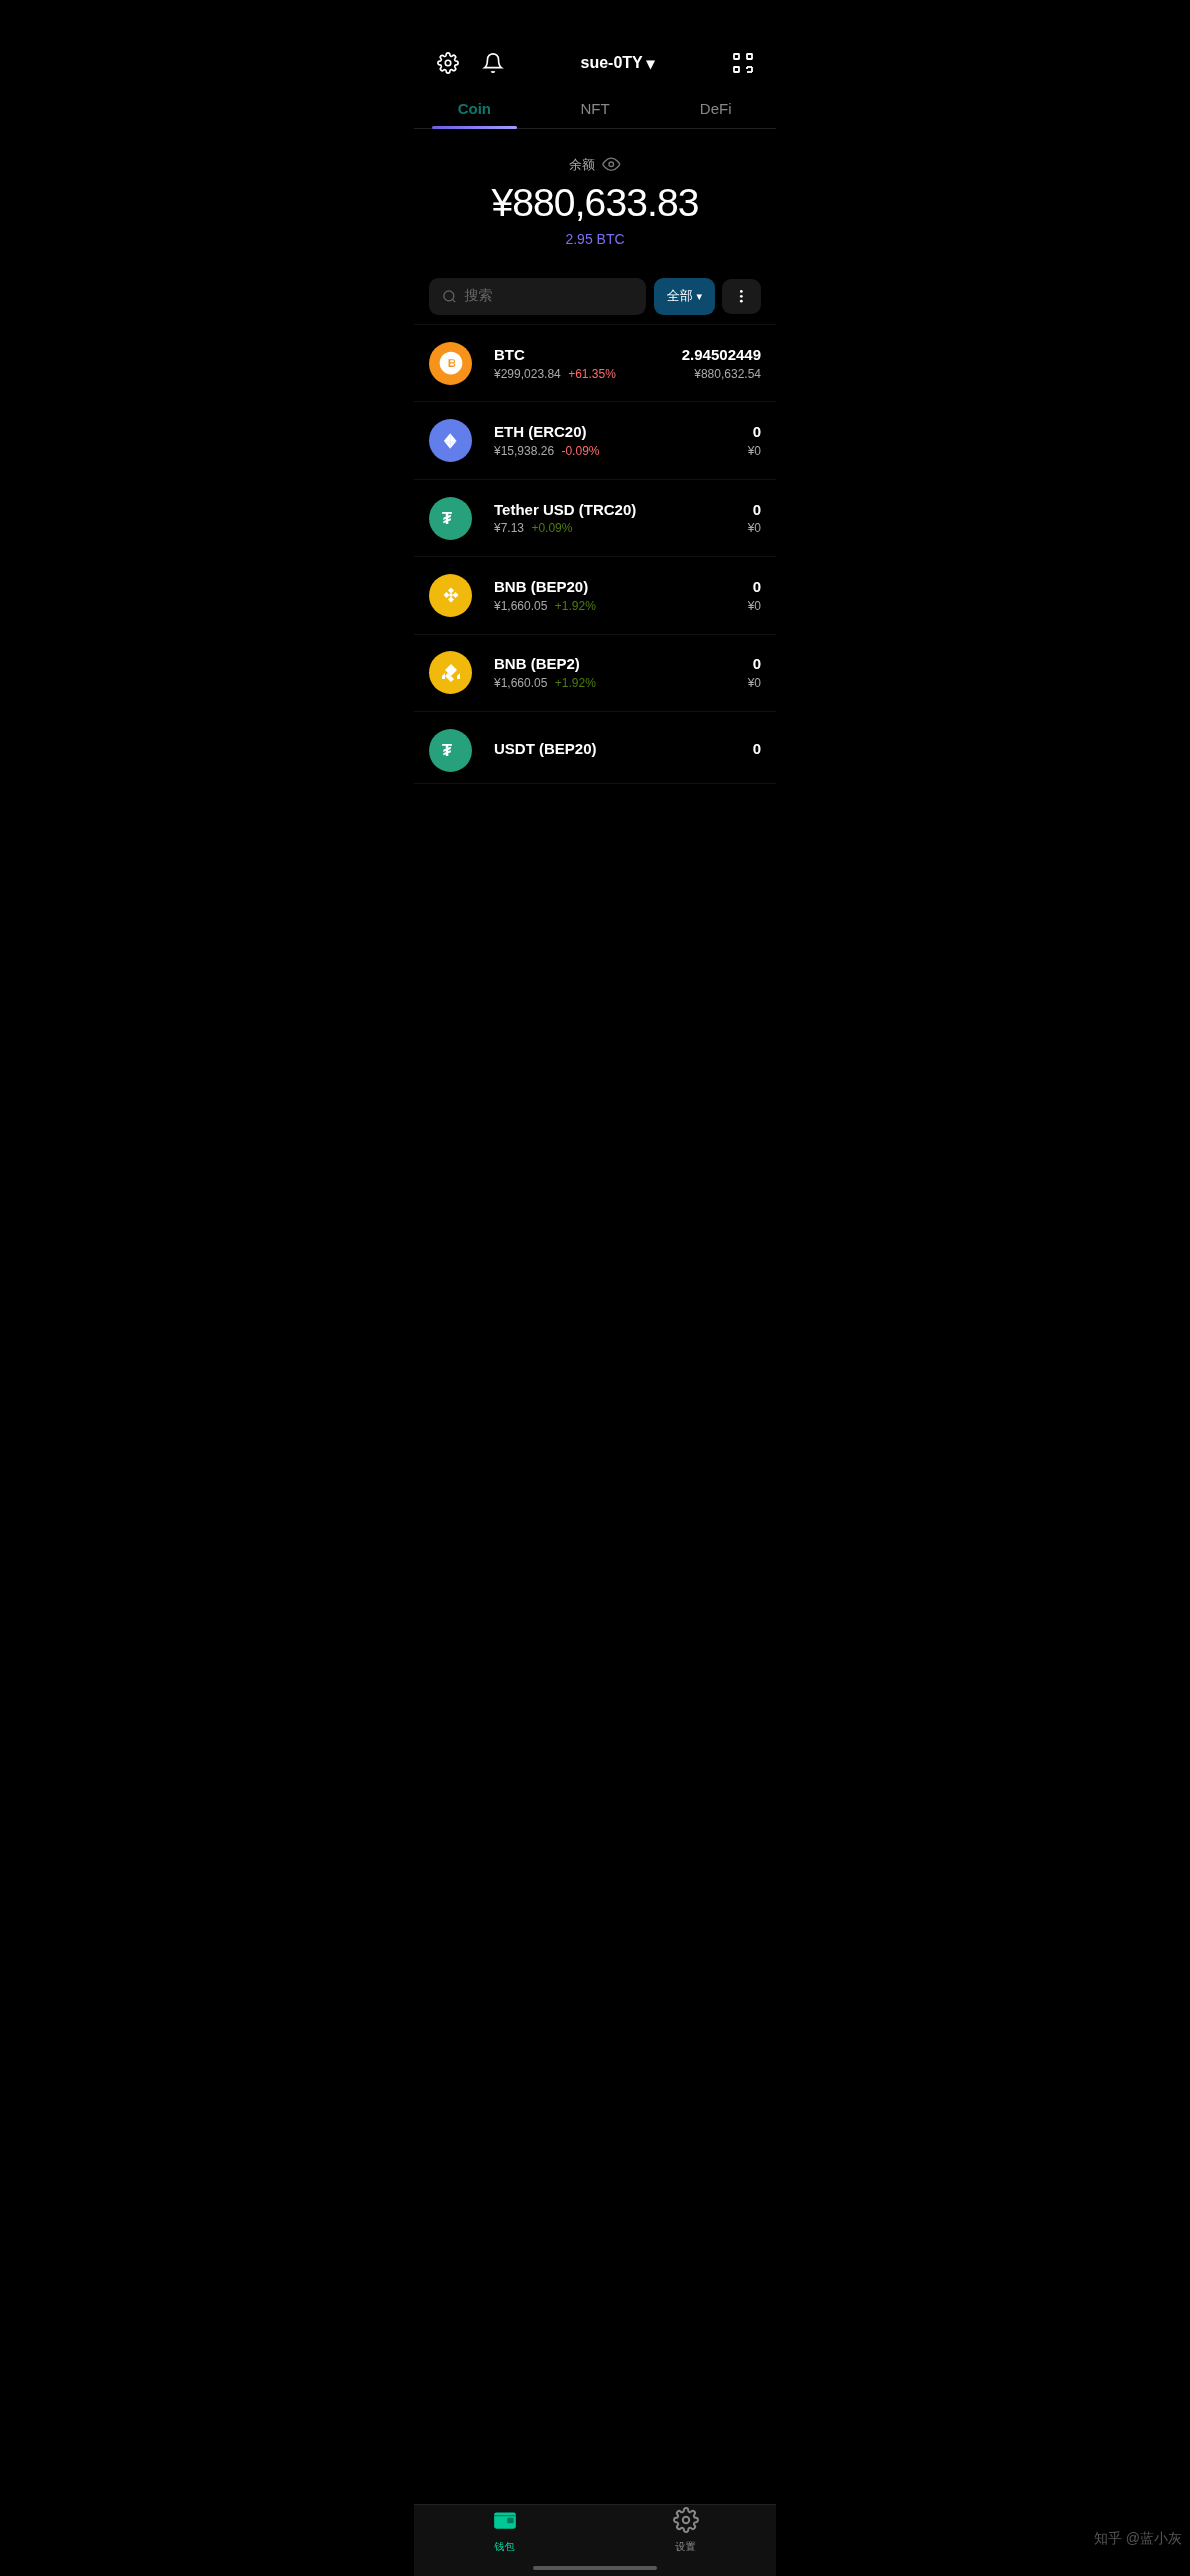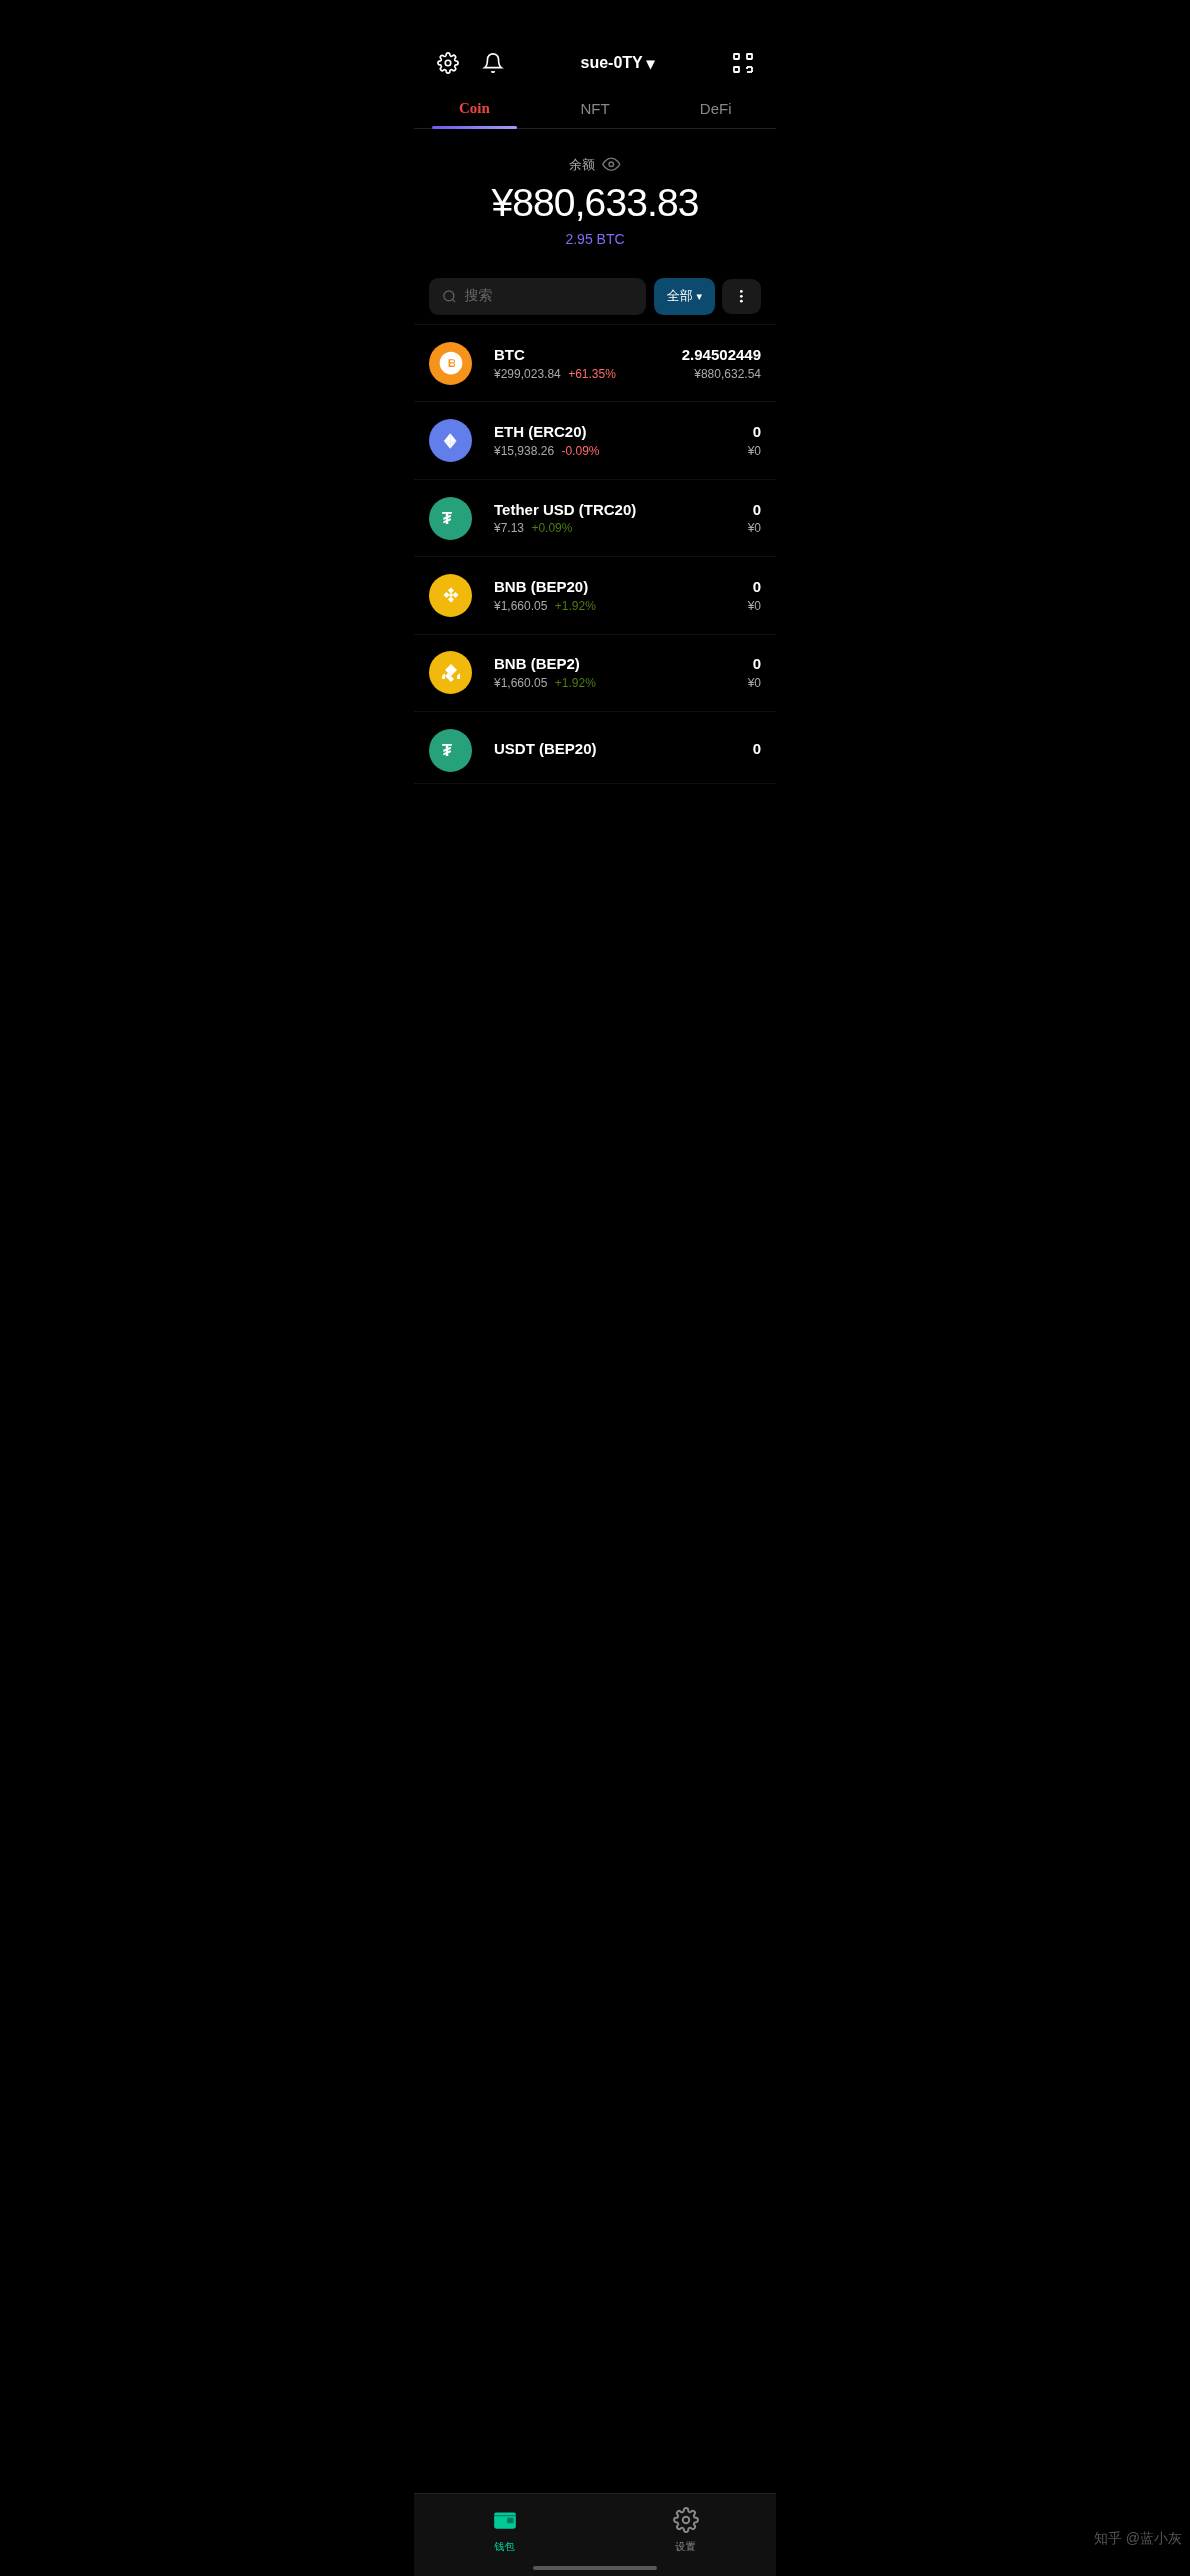--- a/index.html
+++ b/index.html
@@ -65,23 +65,22 @@
     .tab {
       flex: 1;
       text-align: center;
       padding: 11px 0;
       font-size: 15px;
       color: #888;
       position: relative;
       cursor: pointer;
     }
     .tab.active {
-      color: #ef4444;
+      color: #0f766e;
       font-weight: 600;
-      font-family: Liberation Serif, serif;
     }
     .tab.active::after {
       content: '';
       position: absolute;
       bottom: -0.9px;
       left: 15%;
       width: 70%;
       height: 2.8px;
       background: linear-gradient(90deg, #6c5ce7, #a29bfe);
       border-radius: 1.9px;
@@ -230,21 +229,21 @@
     
     .bottom-nav {
       position: fixed;
       bottom: 0;
       left: 50%;
       transform: translateX(-50%);
       width: 362px;
       display: flex;
       background: #111;
       border-top: 0.9px solid #222;
-      padding: 13px 0 22px;
+      padding: 2px 0 22px;
       justify-content: space-between;
     }
     .bottom-nav-item {
       flex: 1;
       display: flex;
       flex-direction: column;
       align-items: center;
       gap: 3.7px;
       cursor: pointer;
     }

